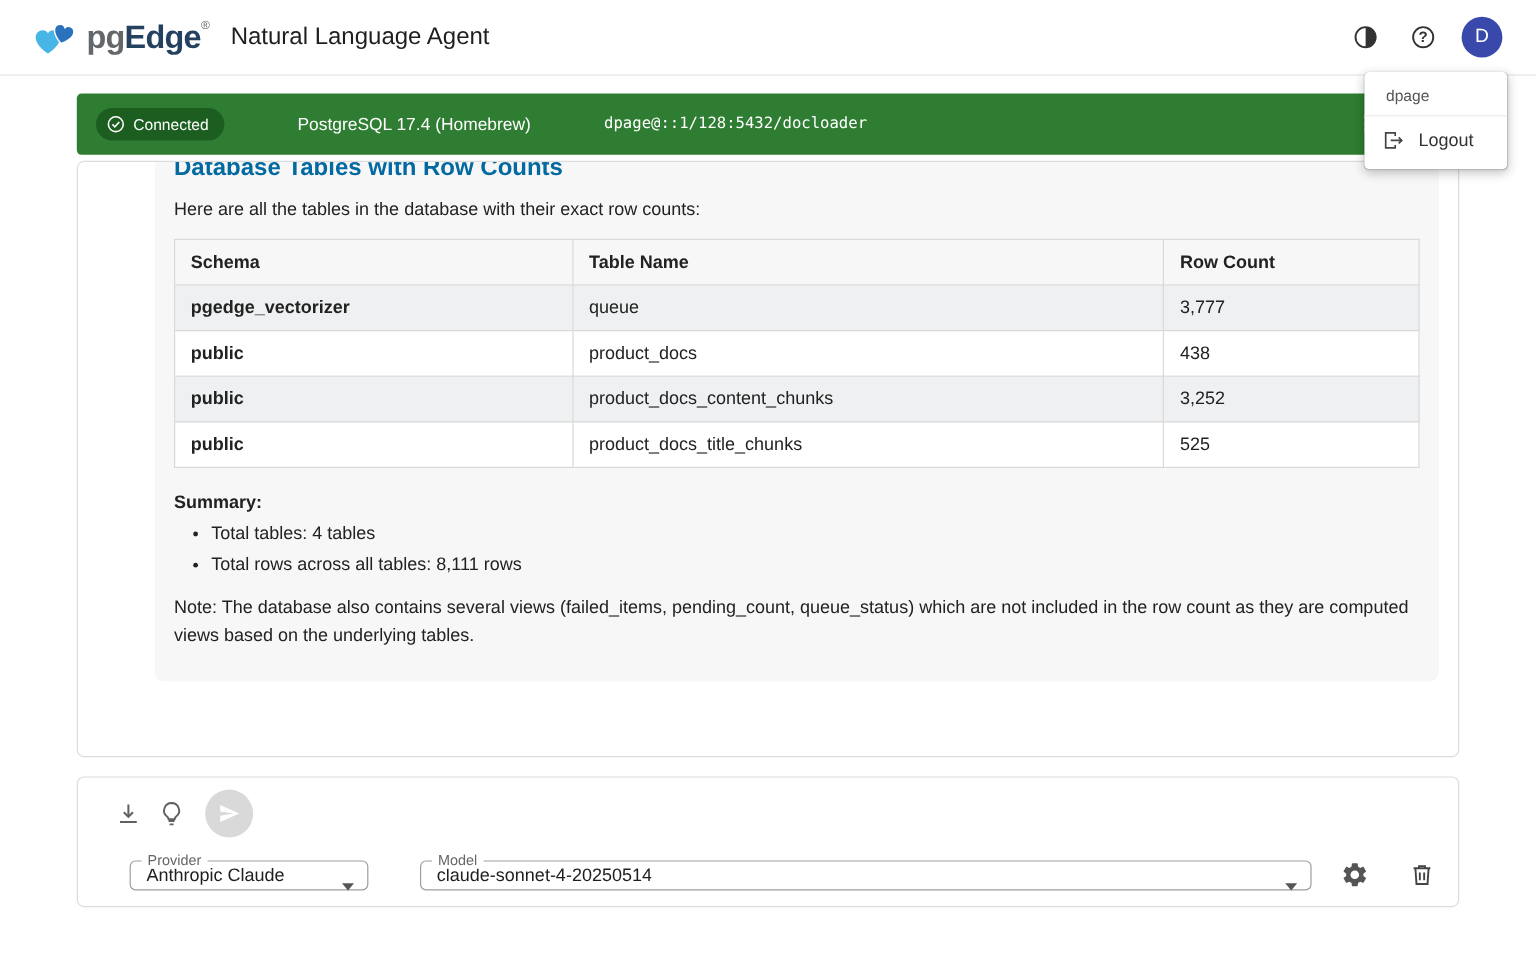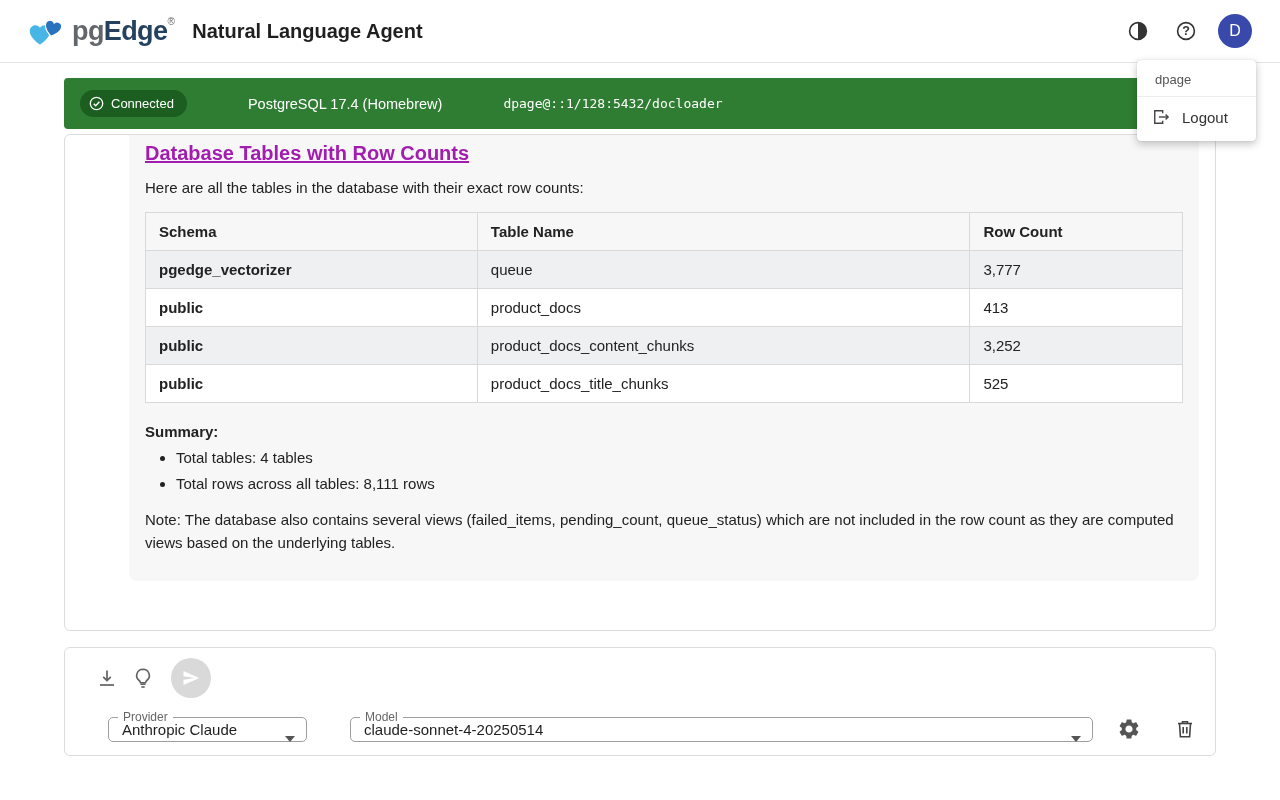--- a/index.html
+++ b/index.html
@@ -11,21 +11,21 @@
   }
 
   
   .app-header { height:63px; border-bottom:1px solid #e4e4e4;
     display:flex; align-items:center; padding:0 28px 0 24px; background:#fff; }
   .logo { display:flex; align-items:center; }
   .wordmark { font-size:27px; font-weight:600; letter-spacing:-0.6px; margin-left:2px; }
   .wm-pg { color:#63666a; }
   .wm-edge { color:#24415f; }
   .wm-reg { font-size:10px; color:#63666a; vertical-align:top; font-weight:400; }
-  .page-title { font-size:20px; color:#1f1f1f; margin-left:18px; font-weight:700; }
+  .page-title { font-size:20px; color:#1f1f1f; margin-left:18px; font-weight:400; }
   .header-actions { margin-left:auto; display:flex; align-items:center; gap:16px; }
   .icon-btn { background:none; border:none; padding:4px; cursor:pointer; display:flex; align-items:center; }
   .avatar { width:34px; height:34px; border-radius:50%; background:#3949ab; color:#fff;
     font-size:16px; font-weight:500; display:flex; align-items:center; justify-content:center;
     border:none; cursor:pointer; }
 
   
   .user-menu { position:absolute; top:60px; right:24px; width:119px; background:#fff;
     border-radius:4px; box-shadow:0 3px 9px rgba(0,0,0,.24), 0 0 1px rgba(0,0,0,.25);
     z-index:20; padding:4px 0 4px; }
@@ -45,21 +45,21 @@
   .conn-server { margin-left:18px; font-size:14.5px; }
   .conn-string { margin-left:18px; font-family:"DejaVu Sans Mono", monospace; font-size:13px; }
   .conn-menu { position:absolute; right:60px; top:14px; background:none; border:none;
     cursor:pointer; padding:0; display:flex; }
 
   
   .messages-card { margin-top:5px; height:497px; border:1px solid #dcdcdc; border-radius:6px;
     overflow:hidden; background:#fff; }
   .bubble { margin:-26px 16px 0 64px; background:#f7f7f8; border-radius:8px;
     padding:16px 16px 26px; color:#222; }
-  .bubble h2 { font-size:20px; margin:17px 0 14px; color:#a21caf;text-decoration:underline; }
+  .bubble h2 { font-size:20px; margin:4px 0 14px; color:#0369a1; }
   .intro { font-size:15px; margin:0 0 16px; }
 
   table.data { width:100%; border-collapse:collapse; font-size:15px; }
   .data th, .data td { border:1px solid #d9d9d9; padding:10px 13px; text-align:left; }
   .data th { font-weight:700; }
   .data tbody tr:nth-child(odd) { background:#eef0f1; }
   .data tbody tr:nth-child(even) { background:#ffffff; }
   .data td.schema { font-weight:700; }
   .col-schema { width:32%; } .col-table { width:47.5%; } .col-count { width:20.5%; }
 
@@ -188,21 +188,21 @@
         </thead>
         <tbody>
           <tr>
             <td class="schema">pgedge_vectorizer</td>
             <td>queue</td>
             <td>3,777</td>
           </tr>
           <tr>
             <td class="schema">public</td>
             <td>product_docs</td>
-            <td>413</td>
+            <td>438</td>
           </tr>
           <tr>
             <td class="schema">public</td>
             <td>product_docs_content_chunks</td>
             <td>3,252</td>
           </tr>
           <tr>
             <td class="schema">public</td>
             <td>product_docs_title_chunks</td>
             <td>525</td>

